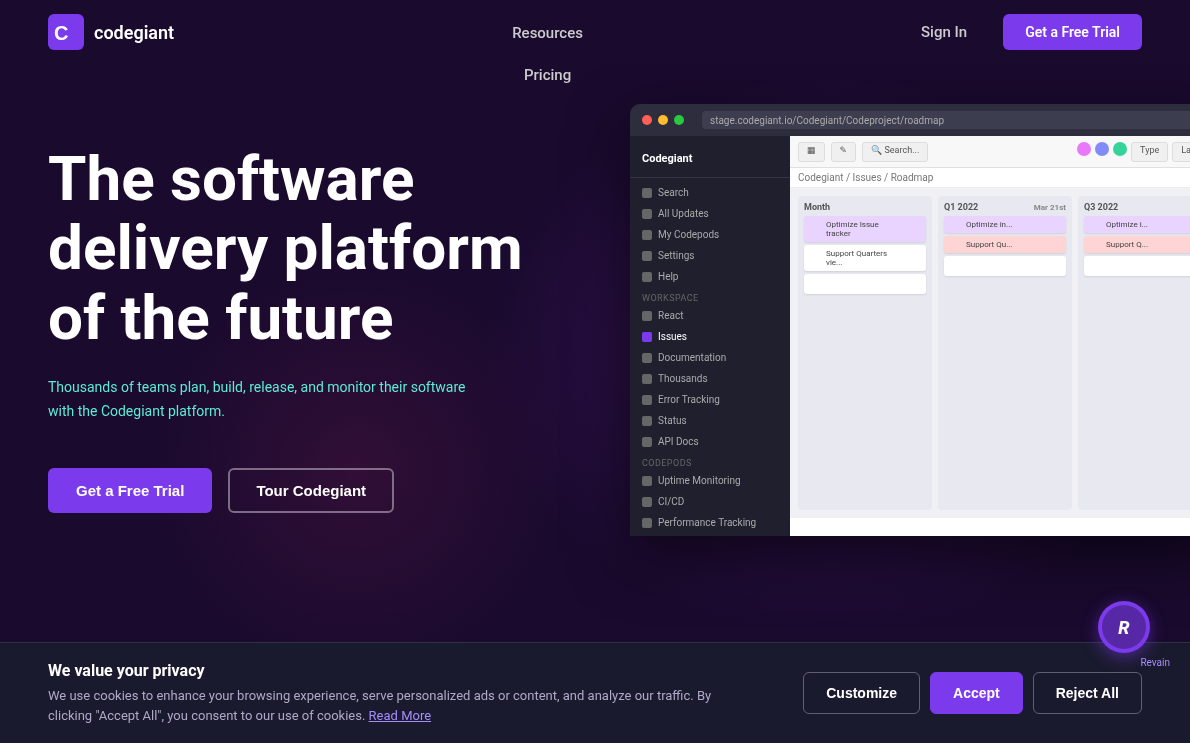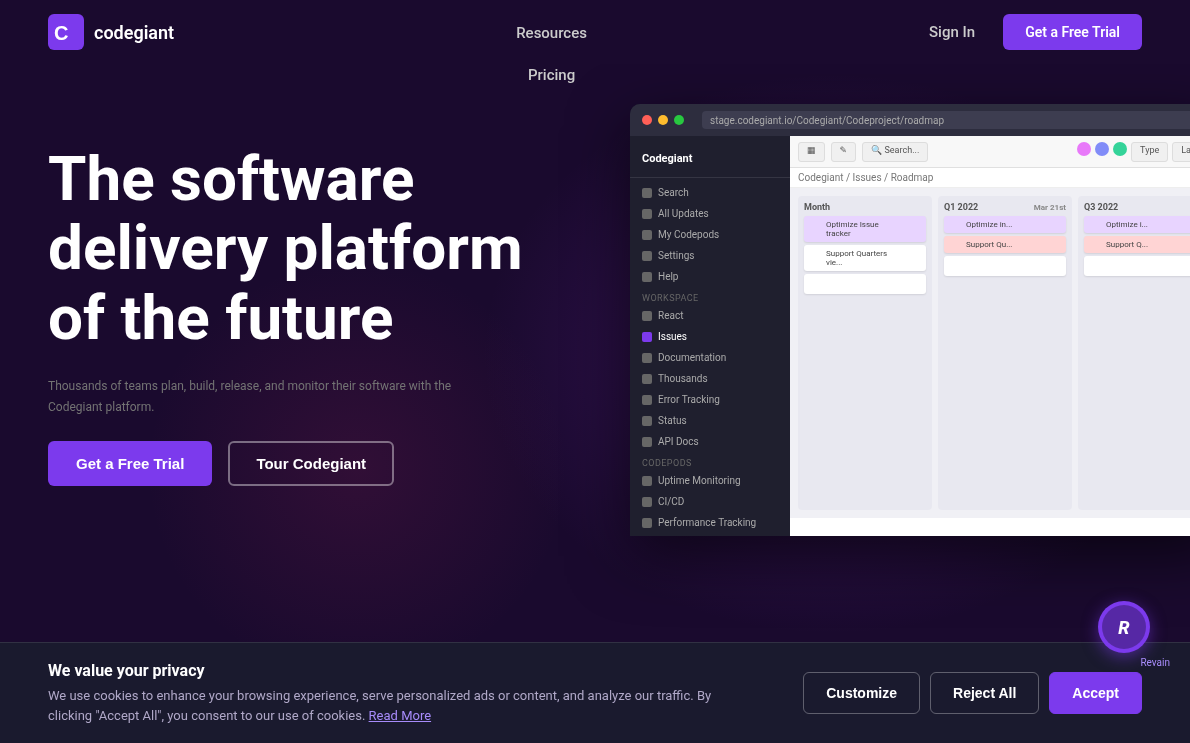--- a/index.html
+++ b/index.html
@@ -55,21 +55,21 @@
     .nav-links li a {
       color: #ccc;
       text-decoration: none;
       font-size: 15px;
       font-weight: 500;
     }
 
     .nav-right {
       display: flex;
       align-items: center;
-      gap: 28px;
+      gap: 36px;
     }
 
     .sign-in-link {
       color: #ccc;
       text-decoration: none;
       font-size: 15px;
       font-weight: 500;
     }
 
     .btn-trial-nav {
@@ -115,24 +115,24 @@
 
     .hero-title {
       font-size: 62px;
       font-weight: 700;
       line-height: 1.12;
       color: #fff;
       margin-bottom: 24px;
     }
 
     .hero-subtitle {
-      font-size: 12px;
+      font-size: 14px;
       line-height: 1.7;
-      color: #737373;
-      margin-bottom: 24px;
+      color: #5eead4;
+      margin-bottom: 44px;
       max-width: 440px;
     }
 
     .hero-buttons {
       display: flex;
       gap: 16px;
       align-items: center;
     }
 
     .btn-trial-hero {
@@ -634,22 +634,22 @@
 <div class="cookie-banner">
   <div class="cookie-text-block">
     <div class="cookie-title">We value your privacy</div>
     <div class="cookie-desc">
       <span>We use cookies to enhance your browsing experience, serve personalized ads or content, and analyze our traffic. By clicking "Accept All", you consent to our use of cookies.</span>
       <a href="#">Read More</a>
     </div>
   </div>
   <div class="cookie-buttons">
     <button class="btn-cookie btn-customize">Customize</button>
+    <button class="btn-cookie btn-accept">Accept</button>
     <button class="btn-cookie btn-reject">Reject All</button>
-    <button class="btn-cookie btn-accept">Accept</button>
   </div>
 </div>
 
 <div class="revain-badge">
   <div class="revain-inner">
     <span class="revain-r">R</span>
   </div>
 </div>
 <div class="revain-label">Revain</div>
 

